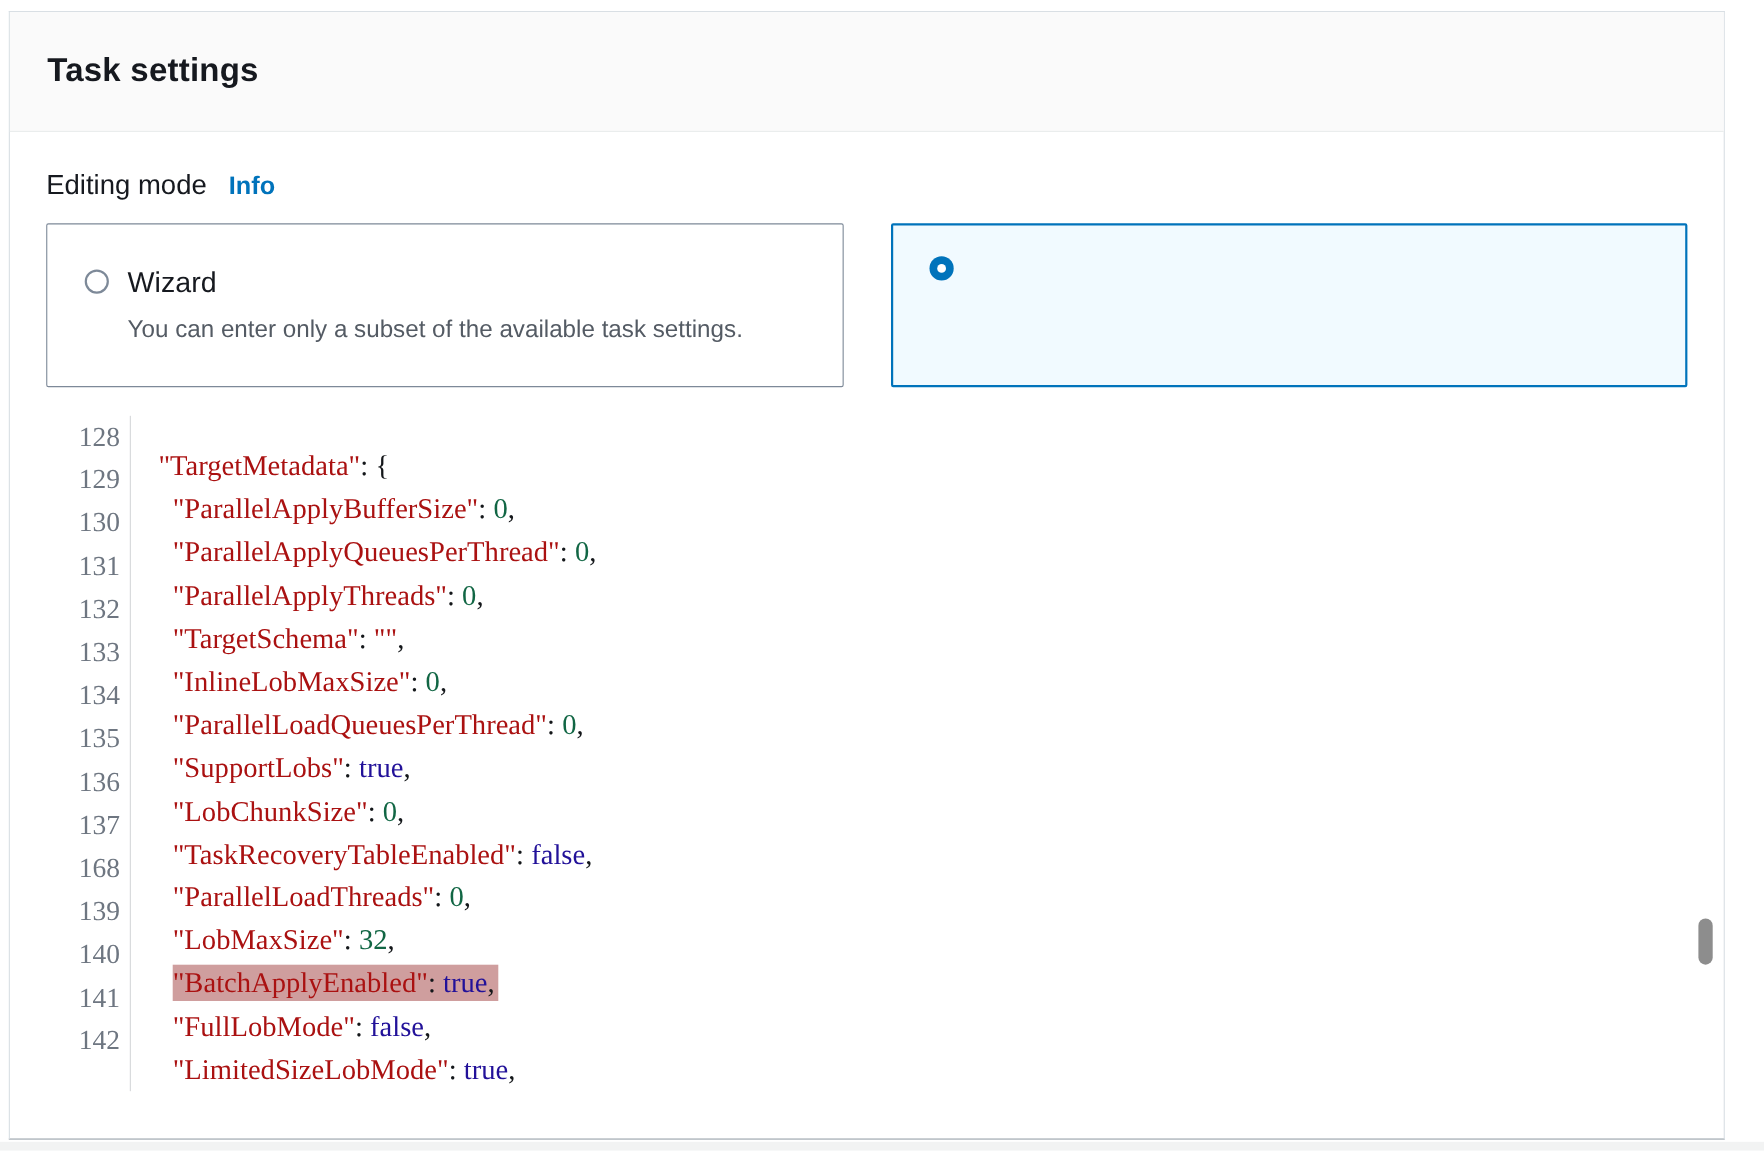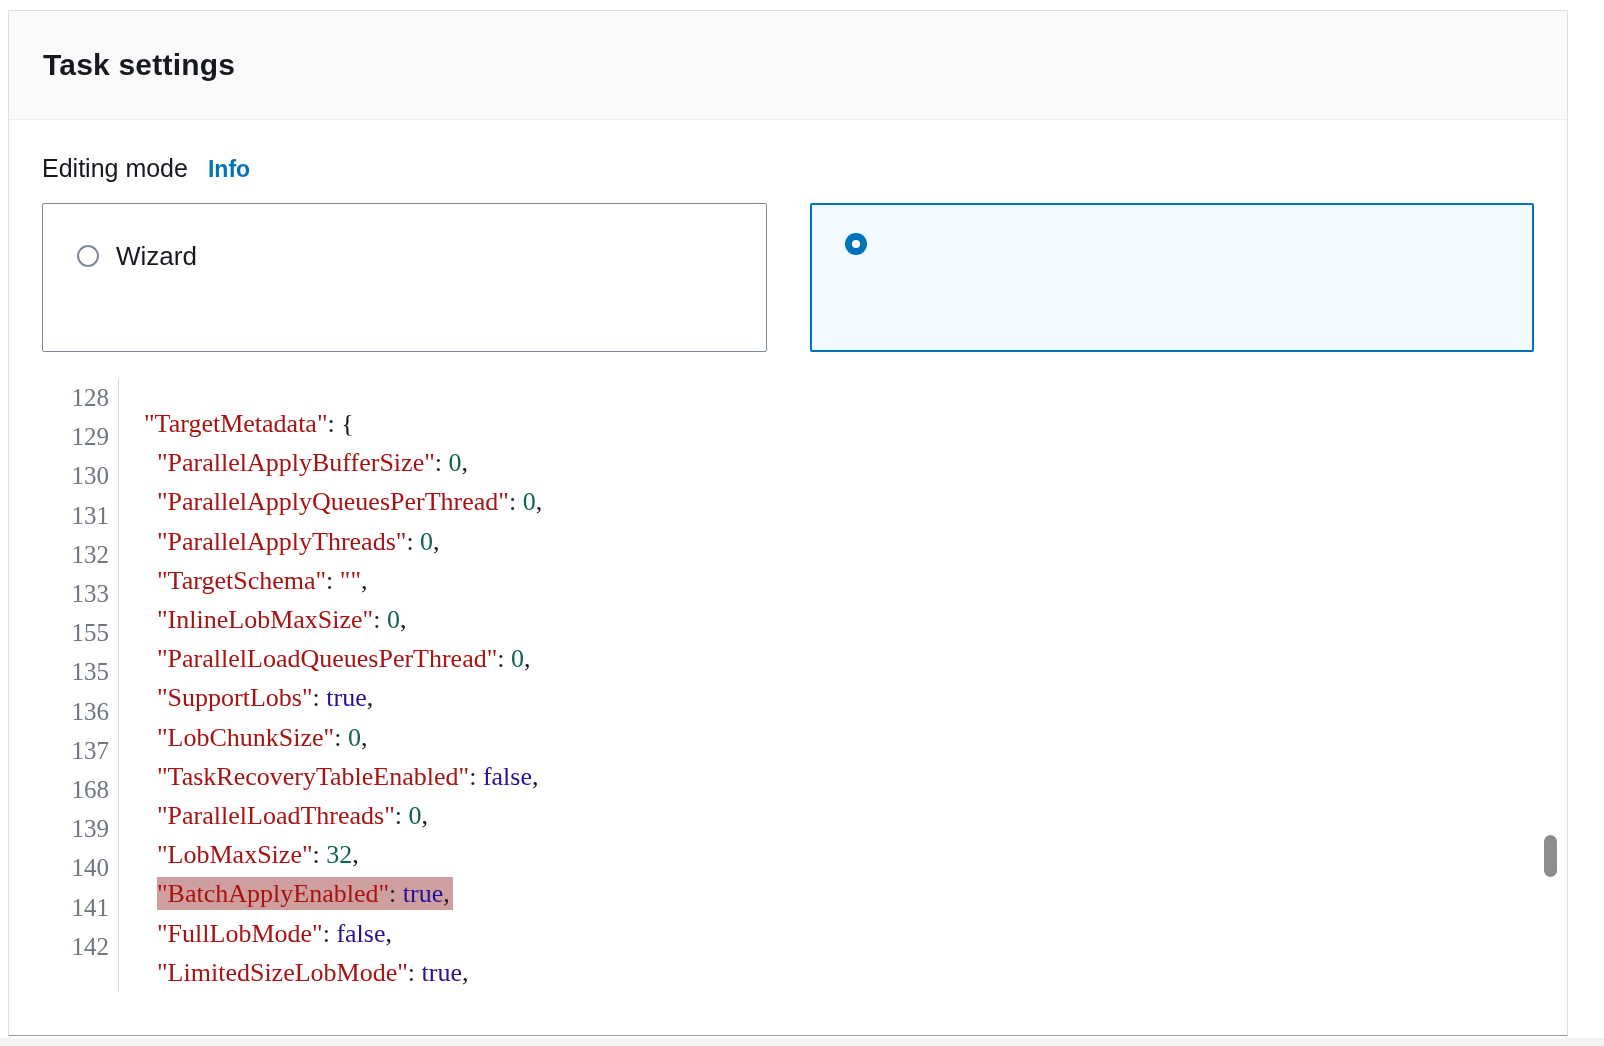--- a/index.html
+++ b/index.html
@@ -128,38 +128,39 @@
     <div class="editing-row">
       <span class="editing-label">Editing mode</span>
       <a class="info-link">Info</a>
     </div>
 
     <div class="tiles">
       <div class="tile">
         <div class="radio"></div>
         <div>
           <div class="tile-label">Wizard</div>
+          <div class="tile-desc">You can enter only a subset of the available task settings.</div>
         </div>
       </div>
       <div class="tile selected">
         <div class="radio checked"></div>
         <div>
         </div>
       </div>
     </div>
 
     <div class="editor">
       <div class="gutter">
           <div class="gnum">128</div>
           <div class="gnum">129</div>
           <div class="gnum">130</div>
           <div class="gnum">131</div>
           <div class="gnum">132</div>
           <div class="gnum">133</div>
-          <div class="gnum">155</div>
+          <div class="gnum">134</div>
           <div class="gnum">135</div>
           <div class="gnum">136</div>
           <div class="gnum">137</div>
           <div class="gnum">168</div>
           <div class="gnum">139</div>
           <div class="gnum">140</div>
           <div class="gnum">141</div>
           <div class="gnum">142</div>
         </div>
       <div class="code"><div class="cl"><span>  </span><span><span class="ck">"TargetMetadata"</span><span class="cp">: </span><span class="cv-punct">{</span></span></div><div class="cl"><span>    </span><span><span class="ck">"ParallelApplyBufferSize"</span><span class="cp">: </span><span class="cv-number">0</span><span class="cp">,</span></span></div><div class="cl"><span>    </span><span><span class="ck">"ParallelApplyQueuesPerThread"</span><span class="cp">: </span><span class="cv-number">0</span><span class="cp">,</span></span></div><div class="cl"><span>    </span><span><span class="ck">"ParallelApplyThreads"</span><span class="cp">: </span><span class="cv-number">0</span><span class="cp">,</span></span></div><div class="cl"><span>    </span><span><span class="ck">"TargetSchema"</span><span class="cp">: </span><span class="cv-string">""</span><span class="cp">,</span></span></div><div class="cl"><span>    </span><span><span class="ck">"InlineLobMaxSize"</span><span class="cp">: </span><span class="cv-number">0</span><span class="cp">,</span></span></div><div class="cl"><span>    </span><span><span class="ck">"ParallelLoadQueuesPerThread"</span><span class="cp">: </span><span class="cv-number">0</span><span class="cp">,</span></span></div><div class="cl"><span>    </span><span><span class="ck">"SupportLobs"</span><span class="cp">: </span><span class="cv-atom">true</span><span class="cp">,</span></span></div><div class="cl"><span>    </span><span><span class="ck">"LobChunkSize"</span><span class="cp">: </span><span class="cv-number">0</span><span class="cp">,</span></span></div><div class="cl"><span>    </span><span><span class="ck">"TaskRecoveryTableEnabled"</span><span class="cp">: </span><span class="cv-atom">false</span><span class="cp">,</span></span></div><div class="cl"><span>    </span><span><span class="ck">"ParallelLoadThreads"</span><span class="cp">: </span><span class="cv-number">0</span><span class="cp">,</span></span></div><div class="cl"><span>    </span><span><span class="ck">"LobMaxSize"</span><span class="cp">: </span><span class="cv-number">32</span><span class="cp">,</span></span></div><div class="cl"><span>    </span><span class="hl"><span class="ck">"BatchApplyEnabled"</span><span class="cp">: </span><span class="cv-atom">true</span><span class="cp">,</span></span></div><div class="cl"><span>    </span><span><span class="ck">"FullLobMode"</span><span class="cp">: </span><span class="cv-atom">false</span><span class="cp">,</span></span></div><div class="cl"><span>    </span><span><span class="ck">"LimitedSizeLobMode"</span><span class="cp">: </span><span class="cv-atom">true</span><span class="cp">,</span></span></div></div>

